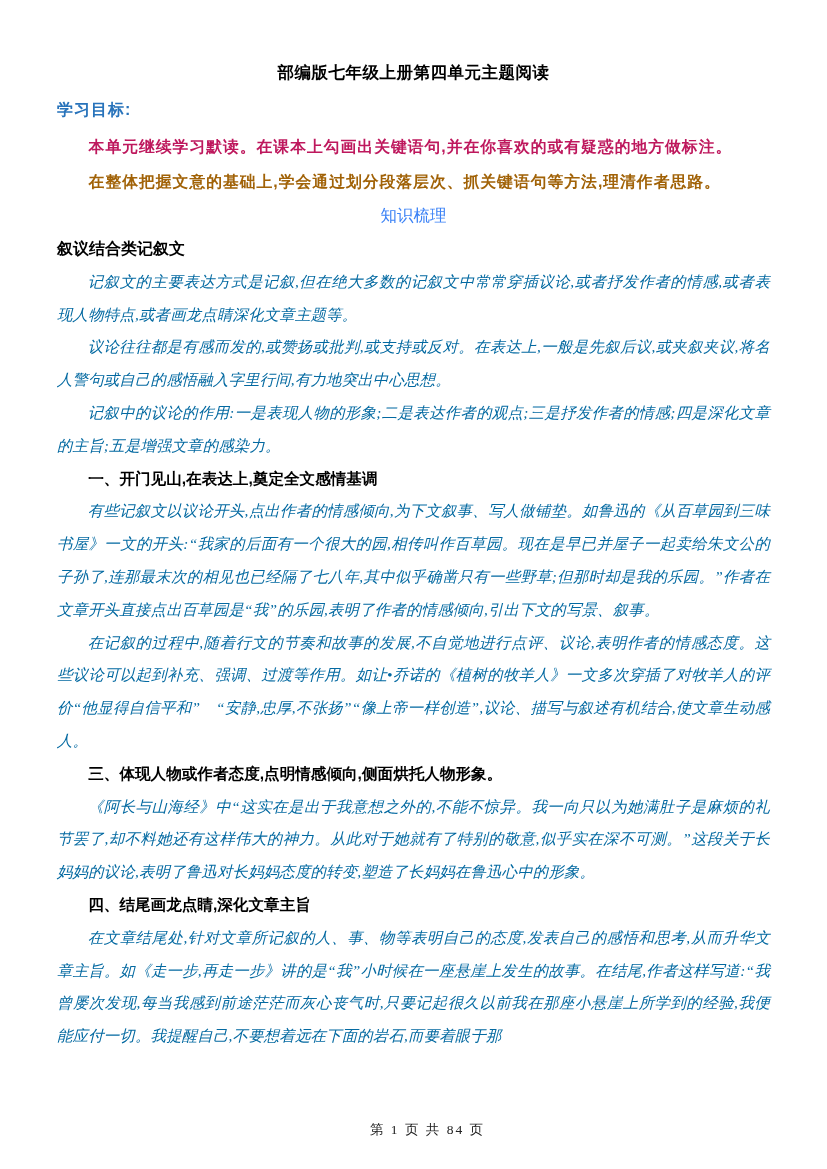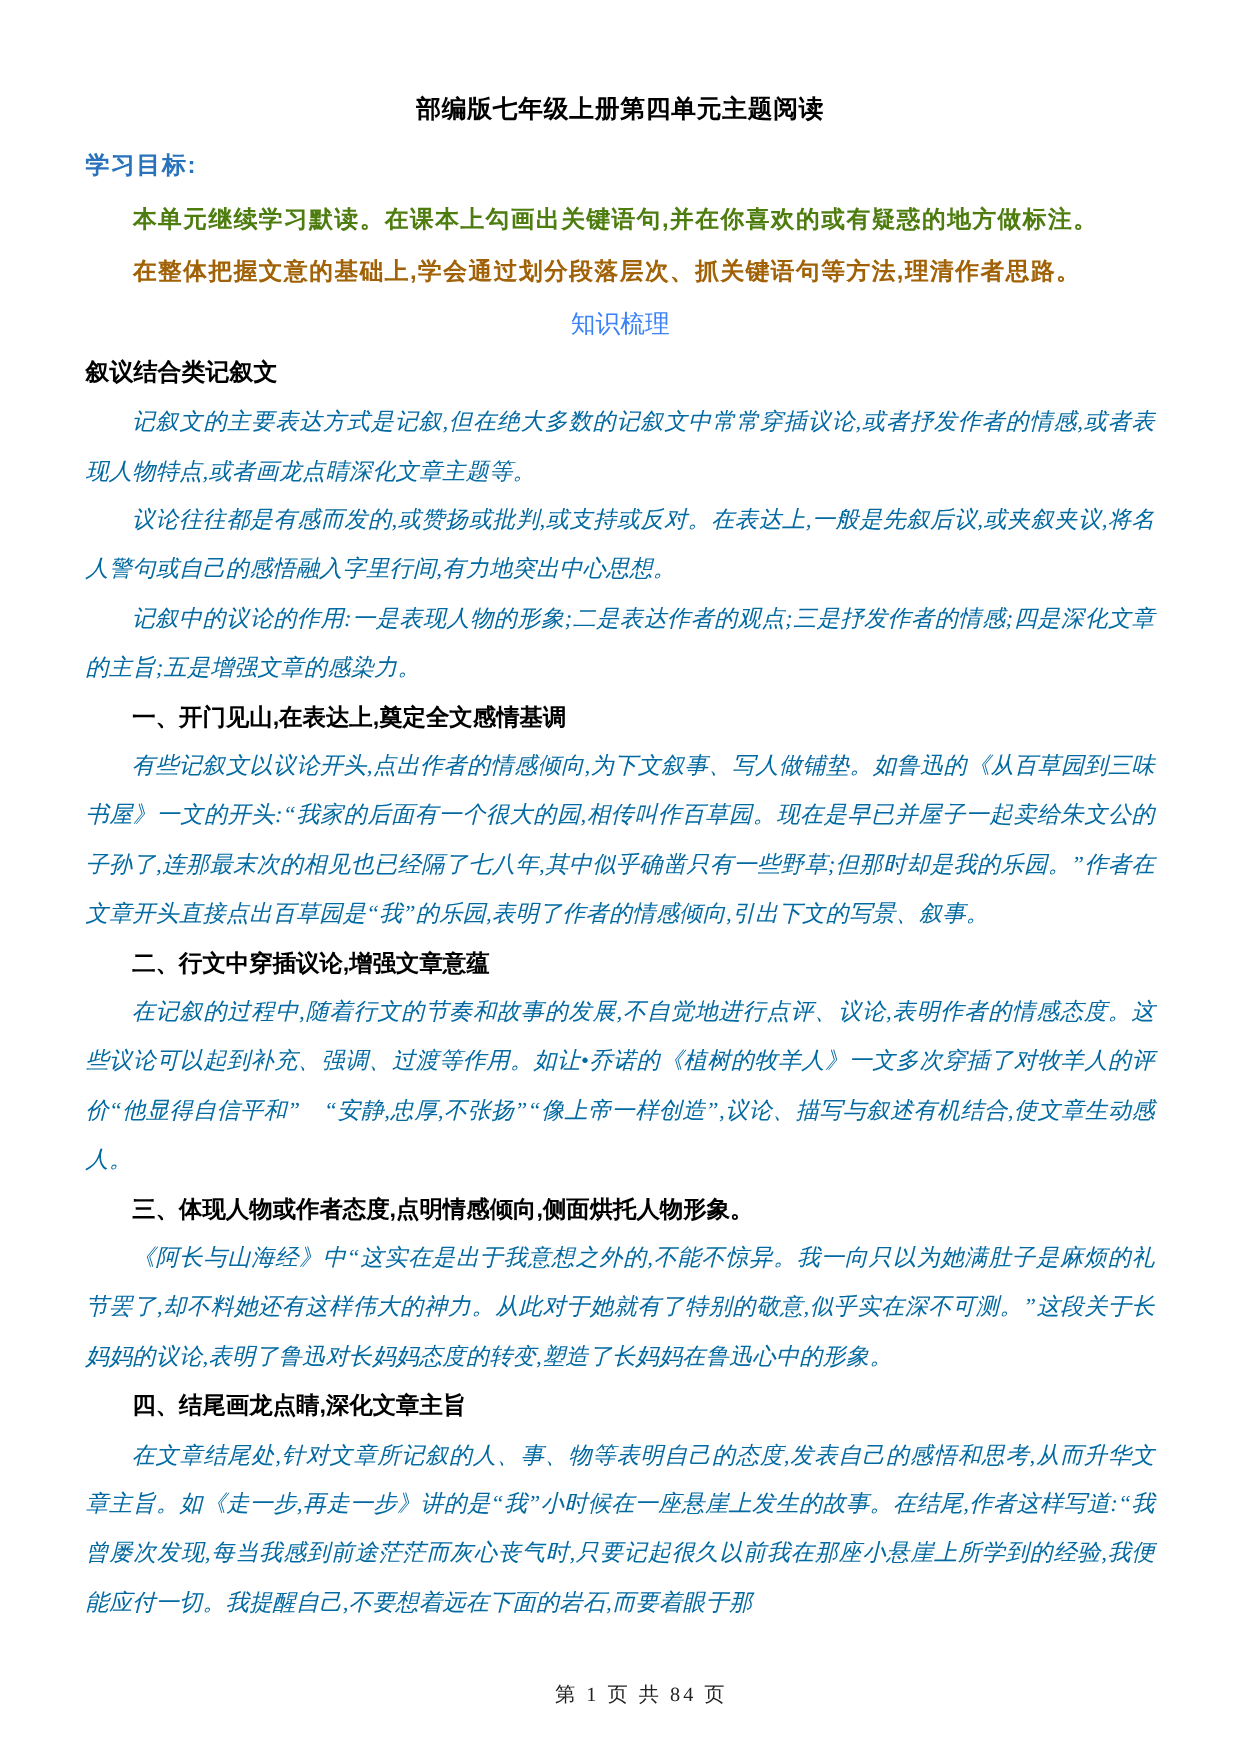--- a/index.html
+++ b/index.html
@@ -97,39 +97,38 @@
 </style>
 </head>
 <body>
 
 <div class="page">
 
   <h1 class="doc-title">部编版七年级上册第四单元主题阅读</h1>
 
   <div>
     <p class="objectives-heading" style="color: rgb(40, 115, 187);">学习目标:</p>
-    <p class="objective-line" style="color: #4d7c0f;">本单元继续学习默读。在课本上勾画出关键语句,并在你喜欢的或有疑惑的地方做标注。</p>
+    <p class="objective-line" style="color: #be185d;">本单元继续学习默读。在课本上勾画出关键语句,并在你喜欢的或有疑惑的地方做标注。</p>
     <p class="objective-line" style="color: #a16207;">在整体把握文意的基础上,学会通过划分段落层次、抓关键语句等方法,理清作者思路。</p>
   </div>
 
   <h2 class="knowledge-heading">知识梳理</h2>
 
   <p class="sub-heading">叙议结合类记叙文</p>
 
   <p class="body-par">记叙文的主要表达方式是记叙,但在绝大多数的记叙文中常常穿插议论,或者抒发作者的情感,或者表现人物特点,或者画龙点睛深化文章主题等。</p>
   <p class="body-par">议论往往都是有感而发的,或赞扬或批判,或支持或反对。在表达上,一般是先叙后议,或夹叙夹议,将名人警句或自己的感悟融入字里行间,有力地突出中心思想。</p>
   <p class="body-par">记叙中的议论的作用:一是表现人物的形象;二是表达作者的观点;三是抒发作者的情感;四是深化文章的主旨;五是增强文章的感染力。</p>
 
   <div>
     <p class="sec-heading">一、开门见山,在表达上,奠定全文感情基调</p>
     <p class="body-par">有些记叙文以议论开头,点出作者的情感倾向,为下文叙事、写人做铺垫。如鲁迅的《从百草园到三味书屋》一文的开头:“我家的后面有一个很大的园,相传叫作百草园。现在是早已并屋子一起卖给朱文公的子孙了,连那最末次的相见也已经隔了七八年,其中似乎确凿只有一些野草;但那时却是我的乐园。”作者在文章开头直接点出百草园是“我”的乐园,表明了作者的情感倾向,引出下文的写景、叙事。</p>
   </div>
 
   <div>
-    <p class="sec-heading">二、行文中穿插议论,增强文章意蕴</p>
     <p class="body-par">在记叙的过程中,随着行文的节奏和故事的发展,不自觉地进行点评、议论,表明作者的情感态度。这些议论可以起到补充、强调、过渡等作用。如让•乔诺的《植树的牧羊人》一文多次穿插了对牧羊人的评价“他显得自信平和”　“安静,忠厚,不张扬”“像上帝一样创造”,议论、描写与叙述有机结合,使文章生动感人。</p>
   </div>
 
   <div>
     <p class="sec-heading">三、体现人物或作者态度,点明情感倾向,侧面烘托人物形象。</p>
     <p class="body-par">《阿长与山海经》中“这实在是出于我意想之外的,不能不惊异。我一向只以为她满肚子是麻烦的礼节罢了,却不料她还有这样伟大的神力。从此对于她就有了特别的敬意,似乎实在深不可测。”这段关于长妈妈的议论,表明了鲁迅对长妈妈态度的转变,塑造了长妈妈在鲁迅心中的形象。</p>
   </div>
 
   <div>
     <p class="sec-heading">四、结尾画龙点睛,深化文章主旨</p>

